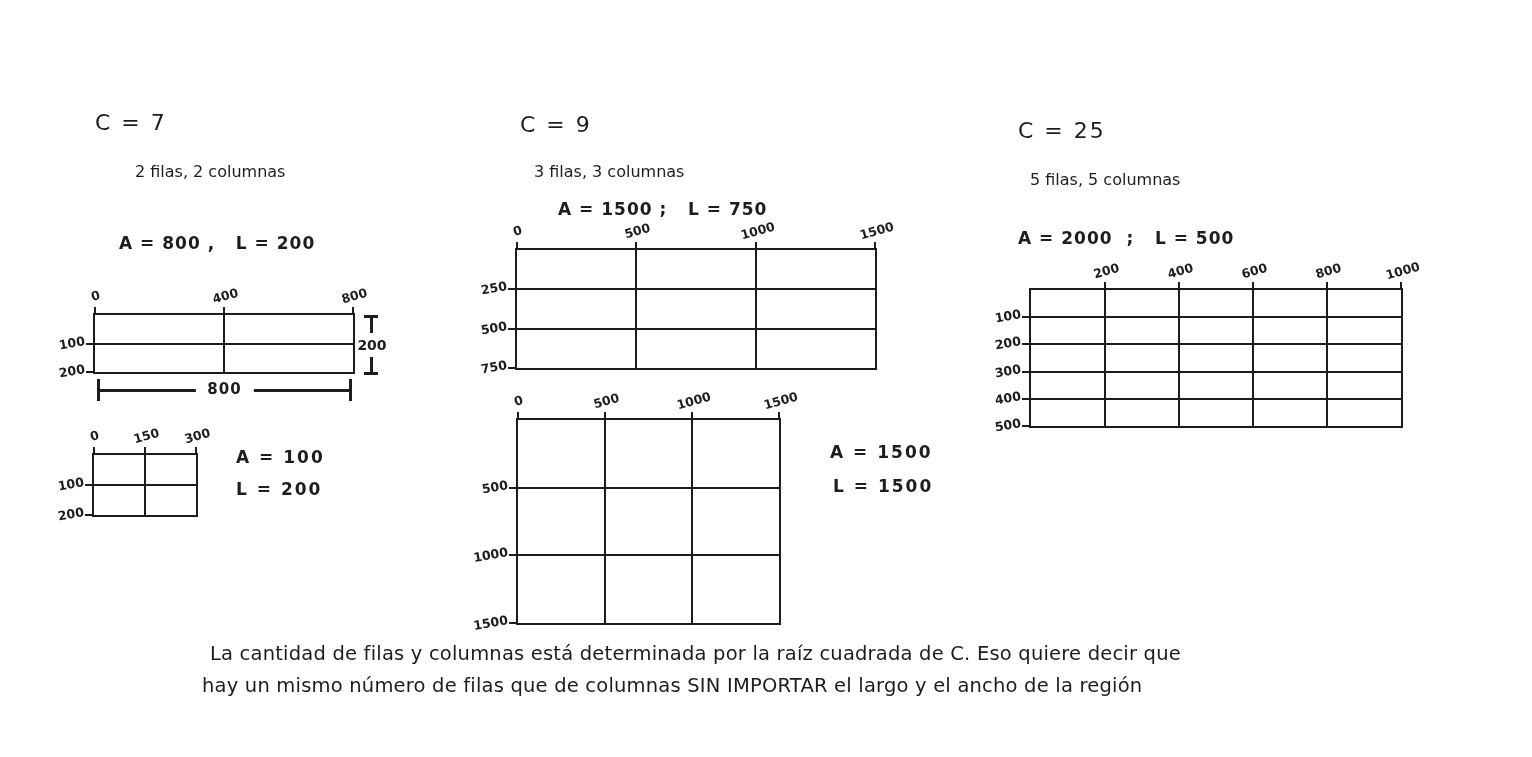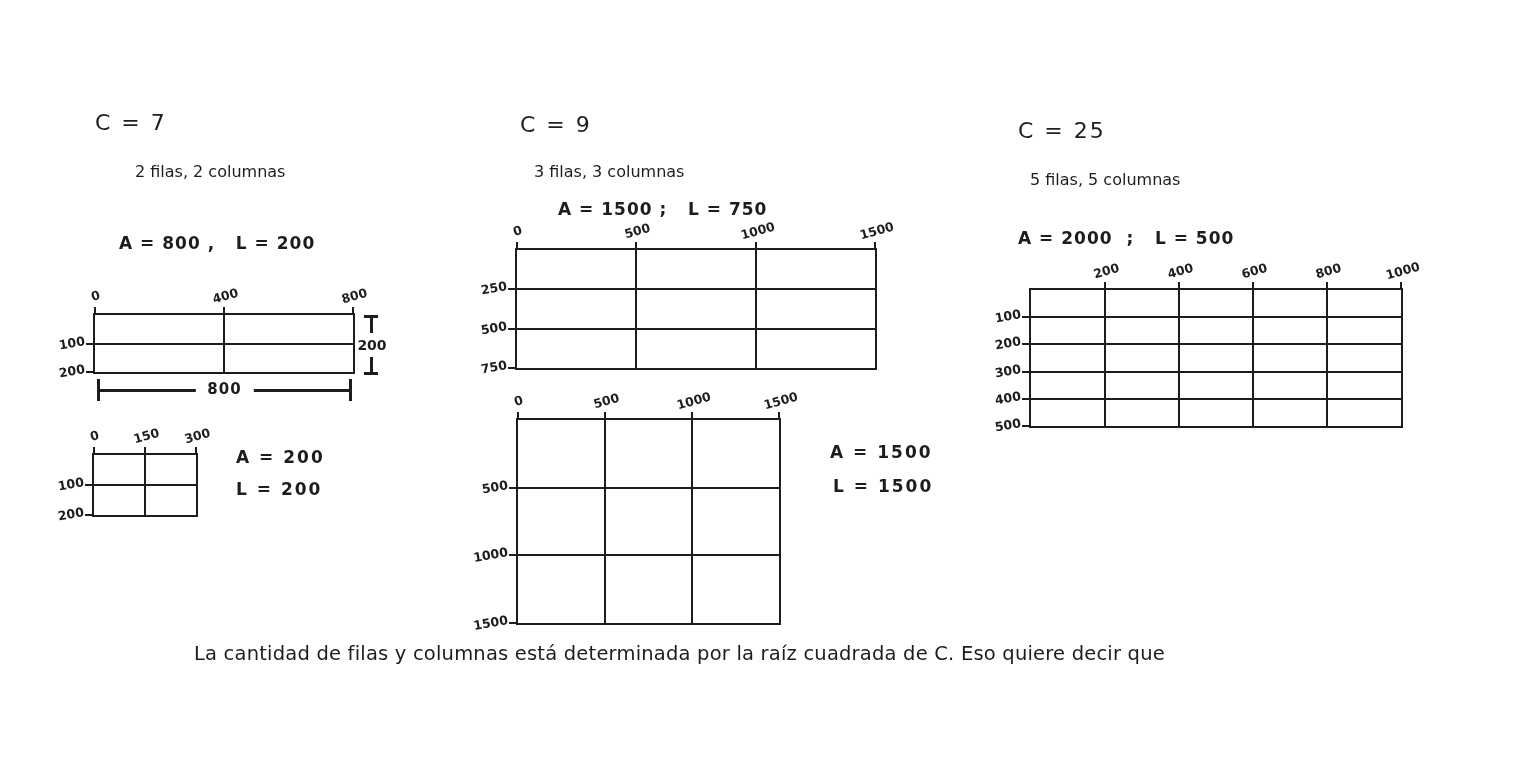--- a/index.html
+++ b/index.html
@@ -85,21 +85,21 @@
       <div class="tlab" style="left: 0%;">0</div>
       <div class="ttick" style="left: 50%;"></div>
       <div class="tlab" style="left: 50%;">150</div>
       <div class="ttick" style="left: 100%;"></div>
       <div class="tlab" style="left: 100%;">300</div>
       <div class="ltick" style="top: 50%;"></div>
       <div class="llab" style="top: 50%;">100</div>
       <div class="ltick" style="top: 100%;"></div>
       <div class="llab" style="top: 100%;">200</div>
     </div>
-  <div class="hand side-label" style="left:236px; top:448px;">A = 200</div>
+  <div class="hand side-label" style="left:236px; top:448px;">A = 100</div>
   <div class="hand side-label" style="left:236px; top:480px;">L = 200</div>
 
   <div class="hand c-head" style="left:520px; top:112px;">C = 9</div>
   <div class="hand rc-label" style="left:534px; top:163px;">3 filas, 3 columnas</div>
   <div class="hand dims" style="left:558px; top:200px;">A = 1500 ;   L = 750</div>
 
   <div class="grid" style="left:515px; top:248px; width:362px; height:122px;">
       <div class="vline" style="left: 33.3333%;"></div>
       <div class="vline" style="left: 66.6667%;"></div>
       <div class="hline" style="top: 33.3333%;"></div>
@@ -171,15 +171,16 @@
       <div class="ltick" style="top: 40%;"></div>
       <div class="llab" style="top: 40%;">200</div>
       <div class="ltick" style="top: 60%;"></div>
       <div class="llab" style="top: 60%;">300</div>
       <div class="ltick" style="top: 80%;"></div>
       <div class="llab" style="top: 80%;">400</div>
       <div class="ltick" style="top: 100%;"></div>
       <div class="llab" style="top: 100%;">500</div>
     </div>
 
-  <div class="hand footer-line" style="left:194px; top:643px;">La cantidad de filas y columnas está determinada por la raíz cuadrada de C. Eso quiere decir que</div>
+  <div class="hand footer-line" style="left:210px; top:643px;">La cantidad de filas y columnas está determinada por la raíz cuadrada de C. Eso quiere decir que</div>
+  <div class="hand footer-line" style="left:202px; top:675px;">hay un mismo número de filas que de columnas SIN IMPORTAR el largo y el ancho de la región</div>
 
 </div>
 
 </body></html>

